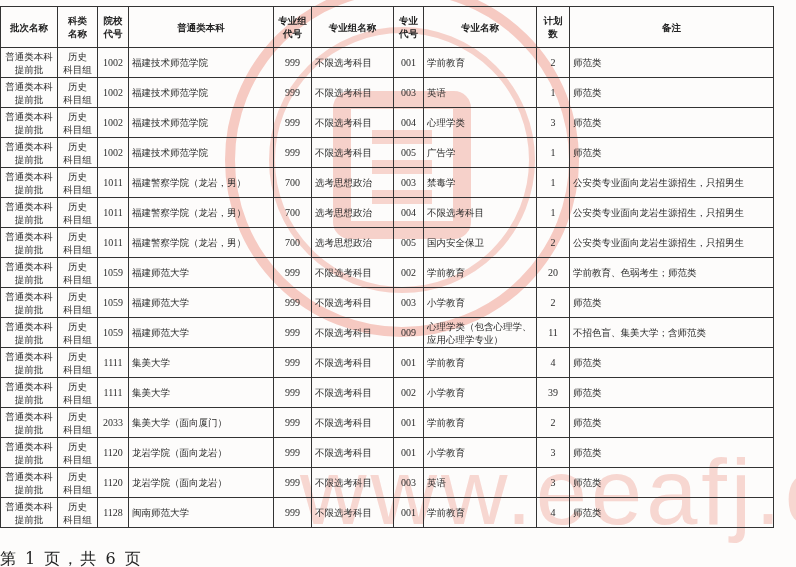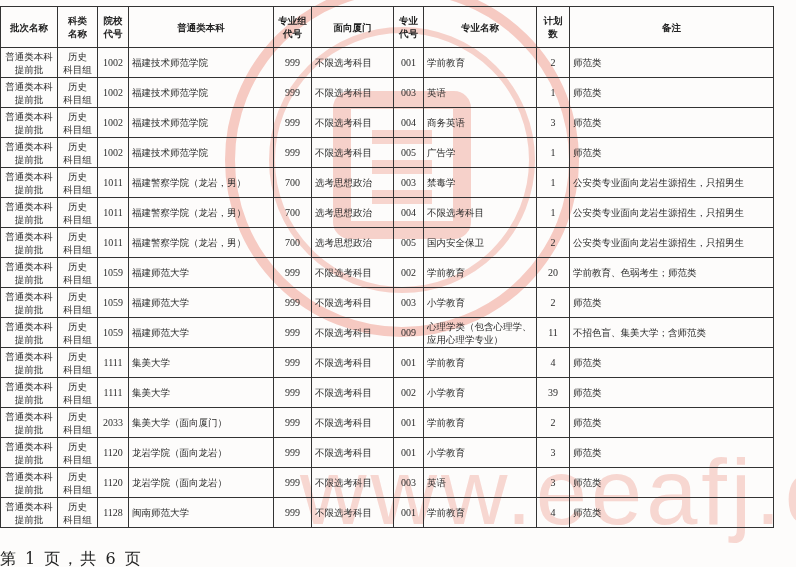--- a/index.html
+++ b/index.html
@@ -57,21 +57,21 @@
         </th>
       <th>
           <span class="stack">院校</span>
           <span class="stack">代号</span>
         </th>
       <th>普通类本科</th>
       <th>
           <span class="stack">专业组</span>
           <span class="stack">代号</span>
         </th>
-      <th>面向厦门</th>
+      <th>专业组名称</th>
       <th>
           <span class="stack">专业</span>
           <span class="stack">代号</span>
         </th>
       <th>专业名称</th>
       <th>
           <span class="stack">计划</span>
           <span class="stack">数</span>
         </th>
       <th>备注</th>
@@ -121,21 +121,21 @@
         </td>
         <td class="c">
           <span class="stack">历史</span>
           <span class="stack">科目组</span>
         </td>
         <td class="c num">1002</td>
         <td class="l">福建技术师范学院</td>
         <td class="c num">999</td>
         <td class="l">不限选考科目</td>
         <td class="c num">004</td>
-        <td class="l">商务英语</td>
+        <td class="l">心理学类</td>
         <td class="c num">3</td>
         <td class="l">师范类</td>
       </tr>
       <tr>
         <td class="c">
           <span class="stack">普通类本科</span>
           <span class="stack">提前批</span>
         </td>
         <td class="c">
           <span class="stack">历史</span>

